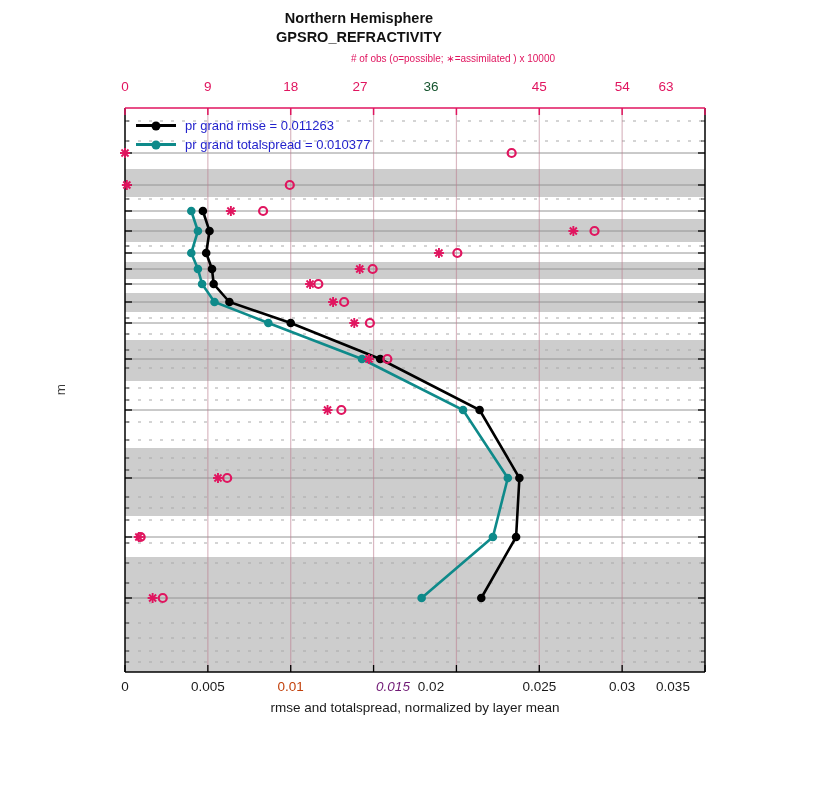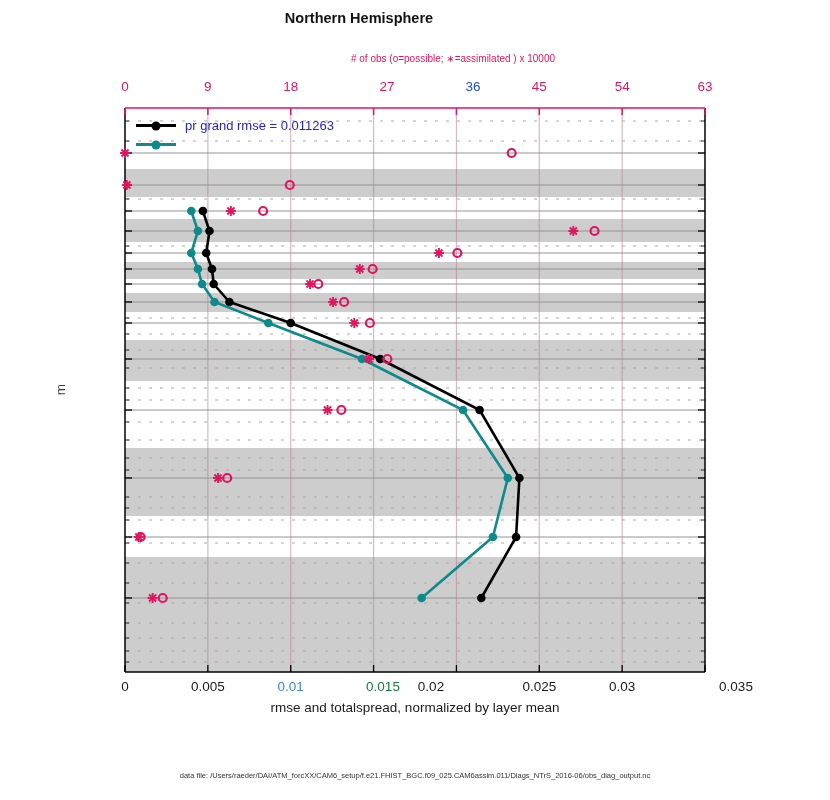--- a/index.html
+++ b/index.html
@@ -315,57 +315,58 @@
         <g stroke="#e0155f" stroke-width="1.9">
           <line x1="147.61904761904762" y1="598" x2="157.61904761904762" y2="598"></line>
           <line x1="152.61904761904762" y1="593" x2="152.61904761904762" y2="603"></line>
           <line x1="149.0835476190476" y1="594.4645" x2="156.15454761904763" y2="601.5355"></line>
           <line x1="149.0835476190476" y1="601.5355" x2="156.15454761904763" y2="594.4645"></line>
         </g>
       </g>
     </svg>
 
   <div class="abs title-line" style="top:10px">Northern Hemisphere</div>
+  <div class="abs title-line" style="top:29px">GPSRO_REFRACTIVITY</div>
 
   <div class="abs top-axis-label" style="top:53px;color:#e0155f"># of obs (o=possible; ∗=assimilated ) x 10000</div>
 
   <div id="top-ticks" class="abs" style="left:0;top:79px">
       <span class="tick-label" style="left: 125px; color: rgb(224, 21, 95);">0</span>
       <span class="tick-label" style="left: 207.857px; color: rgb(224, 21, 95);">9</span>
       <span class="tick-label" style="left: 290.714px; color: rgb(224, 21, 95);">18</span>
-      <span class="tick-label" style="left: 387px; color: rgb(224, 21, 95);">27</span>
-      <span class="tick-label" style="left: 473px; color: #1d4ed8;">36</span>
+      <span class="tick-label" style="left: 360px; color: rgb(224, 21, 95);">27</span>
+      <span class="tick-label" style="left: 431px; color: #14532d;">36</span>
       <span class="tick-label" style="left: 539.286px; color: rgb(224, 21, 95);">45</span>
       <span class="tick-label" style="left: 622.143px; color: rgb(224, 21, 95);">54</span>
-      <span class="tick-label" style="left: 705px; color: rgb(224, 21, 95);">63</span>
+      <span class="tick-label" style="left: 666px; color: rgb(224, 21, 95);">63</span>
     </div>
   <div id="y-ticks" class="abs" style="left:0;top:0"></div>
   <div id="x-ticks" class="abs" style="left:0;top:679px">
       <span class="tick-label" style="left: 125px; color: rgb(26, 26, 26);">0</span>
       <span class="tick-label" style="left: 207.857px; color: rgb(26, 26, 26);">0.005</span>
-      <span class="tick-label" style="left: 290.714px; color: #3b82f6;">0.01</span>
-      <span class="tick-label" style="left: 383px; color: #15803d;">0.015</span>
+      <span class="tick-label" style="left: 290.714px; color: #c2410c;">0.01</span>
+      <span class="tick-label" style="left: 393px; color: #701a75; font-style: italic;">0.015</span>
       <span class="tick-label" style="left: 431px; color: rgb(26, 26, 26);">0.02</span>
       <span class="tick-label" style="left: 539.286px; color: rgb(26, 26, 26);">0.025</span>
       <span class="tick-label" style="left: 622.143px; color: rgb(26, 26, 26);">0.03</span>
-      <span class="tick-label" style="left: 736px; color: rgb(26, 26, 26);">0.035</span>
+      <span class="tick-label" style="left: 673px; color: rgb(26, 26, 26);">0.035</span>
     </div>
 
   <div class="abs ylabel" style="left:55px;top:382px">m</div>
 
   <div class="abs xlabel" style="top:700px">rmse and totalspread, normalized by layer mean</div>
 
   <div id="legend" class="abs legend" style="left:136px;top:116px">
       <div class="legend-row">
         <span class="legend-swatch" style="background: rgb(0, 0, 0);">
           <span class="dot" style="background: rgb(0, 0, 0);"></span>
         </span>
         <span class="legend-text">pr grand rmse = 0.011263</span>
       </div>
       <div class="legend-row">
         <span class="legend-swatch" style="background: rgb(14, 138, 138);">
           <span class="dot" style="background: rgb(14, 138, 138);"></span>
         </span>
+        <span class="legend-text">pr grand totalspread = 0.010377</span>
       </div>
     </div>
 
-  <div class="abs footer" style="top:771px">data file: /Users/raeder/DAI/ATM_forcXX/CAM6_setup/f.e21.FHIST_BGC.f09_025.CAM6assim.011/Diags_NTrS_2016-06/obs_diag_output.nc</div>
 </div>
 
 </body></html>

